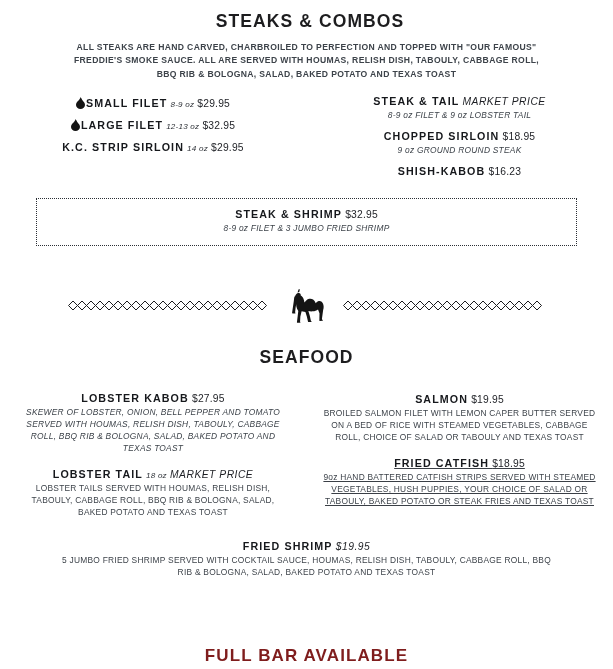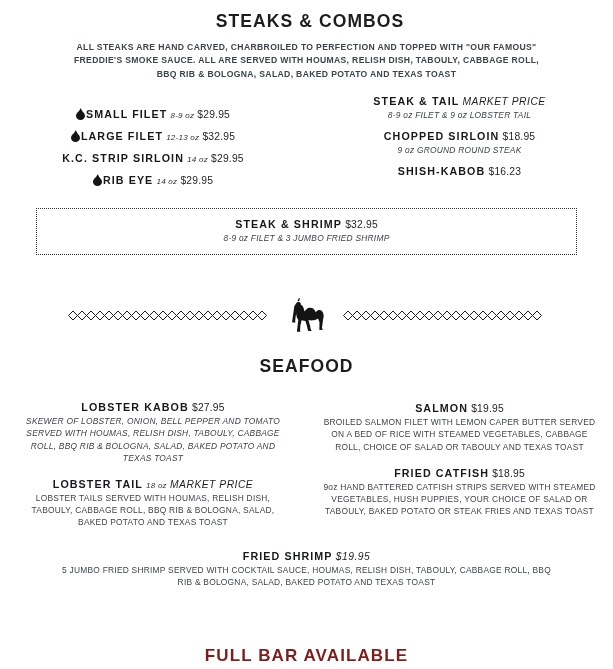--- a/index.html
+++ b/index.html
@@ -96,21 +96,21 @@
   #steaks-columns {
     position: relative;
     margin-top: 14px;
     display: flex;
   }
   #steaks-left  { width: 306px; }
   #steaks-right { width: 307px; }
 
   #steaks-left .item  { margin-bottom: 10px; }
   #steaks-right .item { margin-bottom: 9px; }
-  #steaks-left .item:first-child { margin-top: 13px; }
+  #steaks-left .item:first-child { margin-top: 2px; }
 
   
   #feature-box {
     margin: 12px 36px 0 36px;
     border: 1px dotted #2b2f35;
     padding: 9px 6px 10px 6px;
     text-align: center;
   }
 
   
@@ -141,21 +141,21 @@
     display: flex;
   }
   #seafood-left  { width: 306px; }
   #seafood-right { width: 307px; }
   #seafood-left .item  { margin-bottom: 14px; }
   #seafood-right .item { margin-bottom: 14px; }
   #seafood-left .desc  { width: 272px; margin-left: auto; margin-right: auto; }
   #seafood-right .desc { width: 280px; margin-left: auto; margin-right: auto; }
 
   #seafood-right .item:first-child { margin-top: 1px; }
-  #seafood-right .item:nth-child(2) { margin-top: 2px; }
+  #seafood-right .item:nth-child(2) { margin-top: 2px; text-decoration: underline; }
   #seafood-left .item:nth-child(2) { margin-top: 10px; }
 
   #fried-shrimp {
     margin-top: 8px;
     text-align: center;
   }
   #fried-shrimp .desc {
     width: 500px;
     margin-left: auto;
     margin-right: auto;
@@ -189,25 +189,20 @@
                 <path fill="#141414" d="M4.6 0C4.1 1.9 3.1 2.9 2 4 0.9 5.1 0 6.3 0 8c0 2.2 2 4 4.5 4S9 10.2 9 8c0-1.5-0.7-2.6-1.6-3.6C6.4 3.3 5.6 2.2 5.3 0.9 5.1 1.9 4.6 2.9 3.9 3.7 3.2 4.6 2.6 5.5 2.6 6.6c0 1 0.6 1.9 1.5 2.3C3.4 8.3 3.2 7.4 3.6 6.4 4.1 5.1 5 4.1 5.2 2.6 5.3 1.7 5.1 0.8 4.6 0z"></path>
               </svg></span><span class="nm">SMALL FILET</span> <span class="oz">8-9 oz</span> <span class="pr">$29.95</span></div>
         </div>
         <div class="item">
           <div class="item-head"><span class="flame"><svg width="9" height="12" viewBox="0 0 9 12">
                 <path fill="#141414" d="M4.6 0C4.1 1.9 3.1 2.9 2 4 0.9 5.1 0 6.3 0 8c0 2.2 2 4 4.5 4S9 10.2 9 8c0-1.5-0.7-2.6-1.6-3.6C6.4 3.3 5.6 2.2 5.3 0.9 5.1 1.9 4.6 2.9 3.9 3.7 3.2 4.6 2.6 5.5 2.6 6.6c0 1 0.6 1.9 1.5 2.3C3.4 8.3 3.2 7.4 3.6 6.4 4.1 5.1 5 4.1 5.2 2.6 5.3 1.7 5.1 0.8 4.6 0z"></path>
               </svg></span><span class="nm">LARGE FILET</span> <span class="oz">12-13 oz</span> <span class="pr">$32.95</span></div>
         </div>
         <div class="item">
           <div class="item-head"><span class="nm">K.C. STRIP SIRLOIN</span> <span class="oz">14 oz</span> <span class="pr">$29.95</span></div>
-        </div>
-        <div class="item">
-          <div class="item-head"><span class="flame"><svg width="9" height="12" viewBox="0 0 9 12">
-                <path fill="#141414" d="M4.6 0C4.1 1.9 3.1 2.9 2 4 0.9 5.1 0 6.3 0 8c0 2.2 2 4 4.5 4S9 10.2 9 8c0-1.5-0.7-2.6-1.6-3.6C6.4 3.3 5.6 2.2 5.3 0.9 5.1 1.9 4.6 2.9 3.9 3.7 3.2 4.6 2.6 5.5 2.6 6.6c0 1 0.6 1.9 1.5 2.3C3.4 8.3 3.2 7.4 3.6 6.4 4.1 5.1 5 4.1 5.2 2.6 5.3 1.7 5.1 0.8 4.6 0z"></path>
-              </svg></span><span class="nm">RIB EYE</span> <span class="oz">14 oz</span> <span class="pr">$29.95</span></div>
         </div>
       </div>
     <div id="steaks-right">
         <div class="item">
           <div class="item-head"><span class="nm">STEAK &amp; TAIL</span> <span class="pr mkt">MARKET PRICE</span></div>
           <div class="desc ital">8-9 oz FILET &amp; 9 oz LOBSTER TAIL</div>
         </div>
         <div class="item">
           <div class="item-head"><span class="nm">CHOPPED SIRLOIN</span> <span class="pr">$18.95</span></div>
           <div class="desc ital">9 oz GROUND ROUND STEAK</div>

